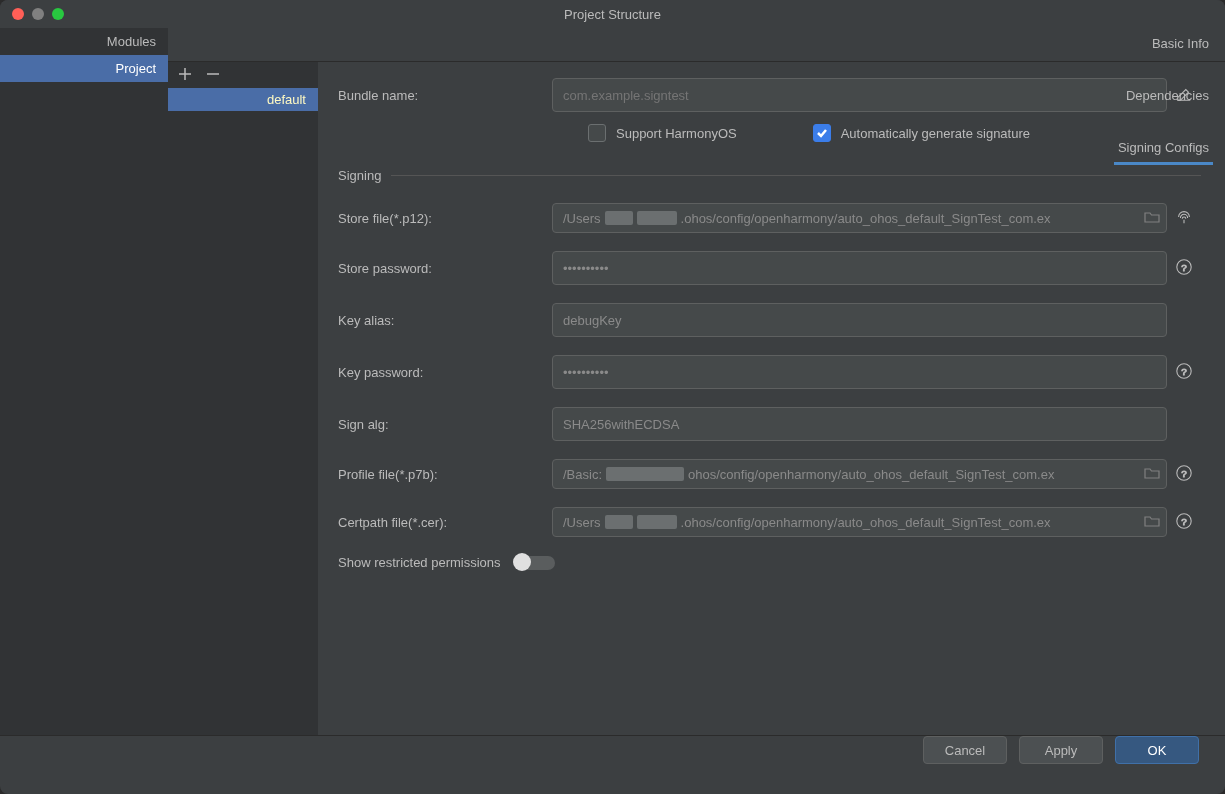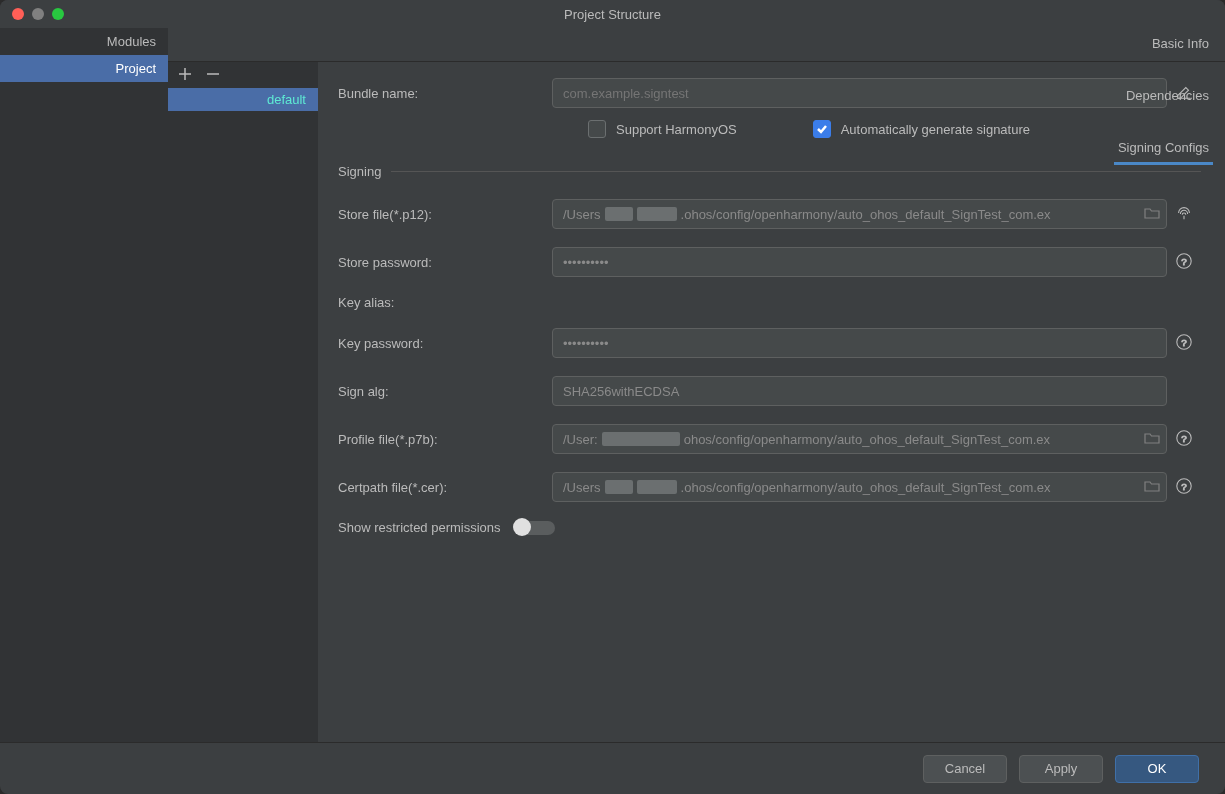--- a/index.html
+++ b/index.html
@@ -143,21 +143,21 @@
     padding: 0 10px;
     color: var(--text);
   }
   .list-tools svg { width: 14px; height: 14px; }
   .list-col .list-item {
     padding: 4px 12px;
     text-align: right;
   }
   .list-col .list-item.selected {
     background: var(--bg-sidebar-selected);
-    color: #5eead4;
+    color: #fef9c3;
   }
 
   .form-area {
     flex: 1;
     padding: 16px 24px 16px 20px;
     overflow-y: auto;
     min-width: 0;
   }
   .form-row {
     display: flex;
@@ -182,21 +182,21 @@
     justify-content: center;
     align-items: center;
   }
   .trail svg { width: 18px; height: 18px; stroke: var(--text); fill: none; }
   input[type=text], input[type=password] {
     width: 100%;
     height: 30px;
     background: var(--bg-input);
     border: 1px solid var(--border-input);
     border-radius: 4px;
-    padding: 8px 10px;
+    padding: 16px 10px;
     color: var(--text-placeholder);
     font-size: 13px;
     outline: none;
   }
   .file-input {
     display: flex;
     width: 100%;
     height: 30px;
     background: var(--bg-input);
     border: 1px solid var(--border-input);
@@ -295,25 +295,24 @@
     background: #e0e0e0;
     border-radius: 50%;
   }
 
   .link {
     color: var(--link);
     cursor: pointer;
   }
 
   .footer {
-    height: 52px;
+    height: 59px;
     flex-shrink: 0;
     display: flex;
     justify-content: flex-end;
-    align-items: center;
     gap: 12px;
     padding: 0 26px;
     border-top: 1px solid #2b2b2b;
   }
   .btn {
     min-width: 84px;
     height: 28px;
     border: 1px solid #5e6060;
     background: var(--button-bg);
     color: var(--text);
@@ -465,20 +464,23 @@
                 <svg class="help-icon" viewBox="0 0 20 20">
                     <circle cx="10" cy="10" r="8" stroke-width="1.2"></circle>
                     <text x="10" y="14" text-anchor="middle">?</text>
                   </svg>
               </span>
             </div>
           </div>
 
           <div class="form-row">
             <div class="label">Key alias:</div>
+            <div class="field">
+              <input type="text" value="debugKey" style="">
+            </div>
             <div class="trail"></div>
           </div>
 
           <div class="form-row">
             <div class="label">Key password:</div>
             <div class="field">
               <input type="text" value="••••••••••" style="">
             </div>
             <div class="trail">
               <span>
@@ -496,21 +498,21 @@
               <input type="text" value="SHA256withECDSA" style="">
             </div>
             <div class="trail"></div>
           </div>
 
           <div class="form-row">
             <div class="label">Profile file(*.p7b):</div>
             <div class="field">
               <div class="file-input">
                 <span class="path">
-                  <span>/User:</span>
+                  <span>/Basic:</span>
                   <span class="redact" style="width:78px"></span>
                   <span>ohos/config/openharmony/auto_ohos_default_SignTest_com.ex</span>
                 </span>
                 <span class="browse-icon">
                   <svg viewBox="0 0 16 14">
                       <path d="M1 3 L6 3 L7.5 5 L15 5 L15 12 L1 12 Z" stroke-width="1.2"></path>
                     </svg>
                 </span>
               </div>
             </div>

